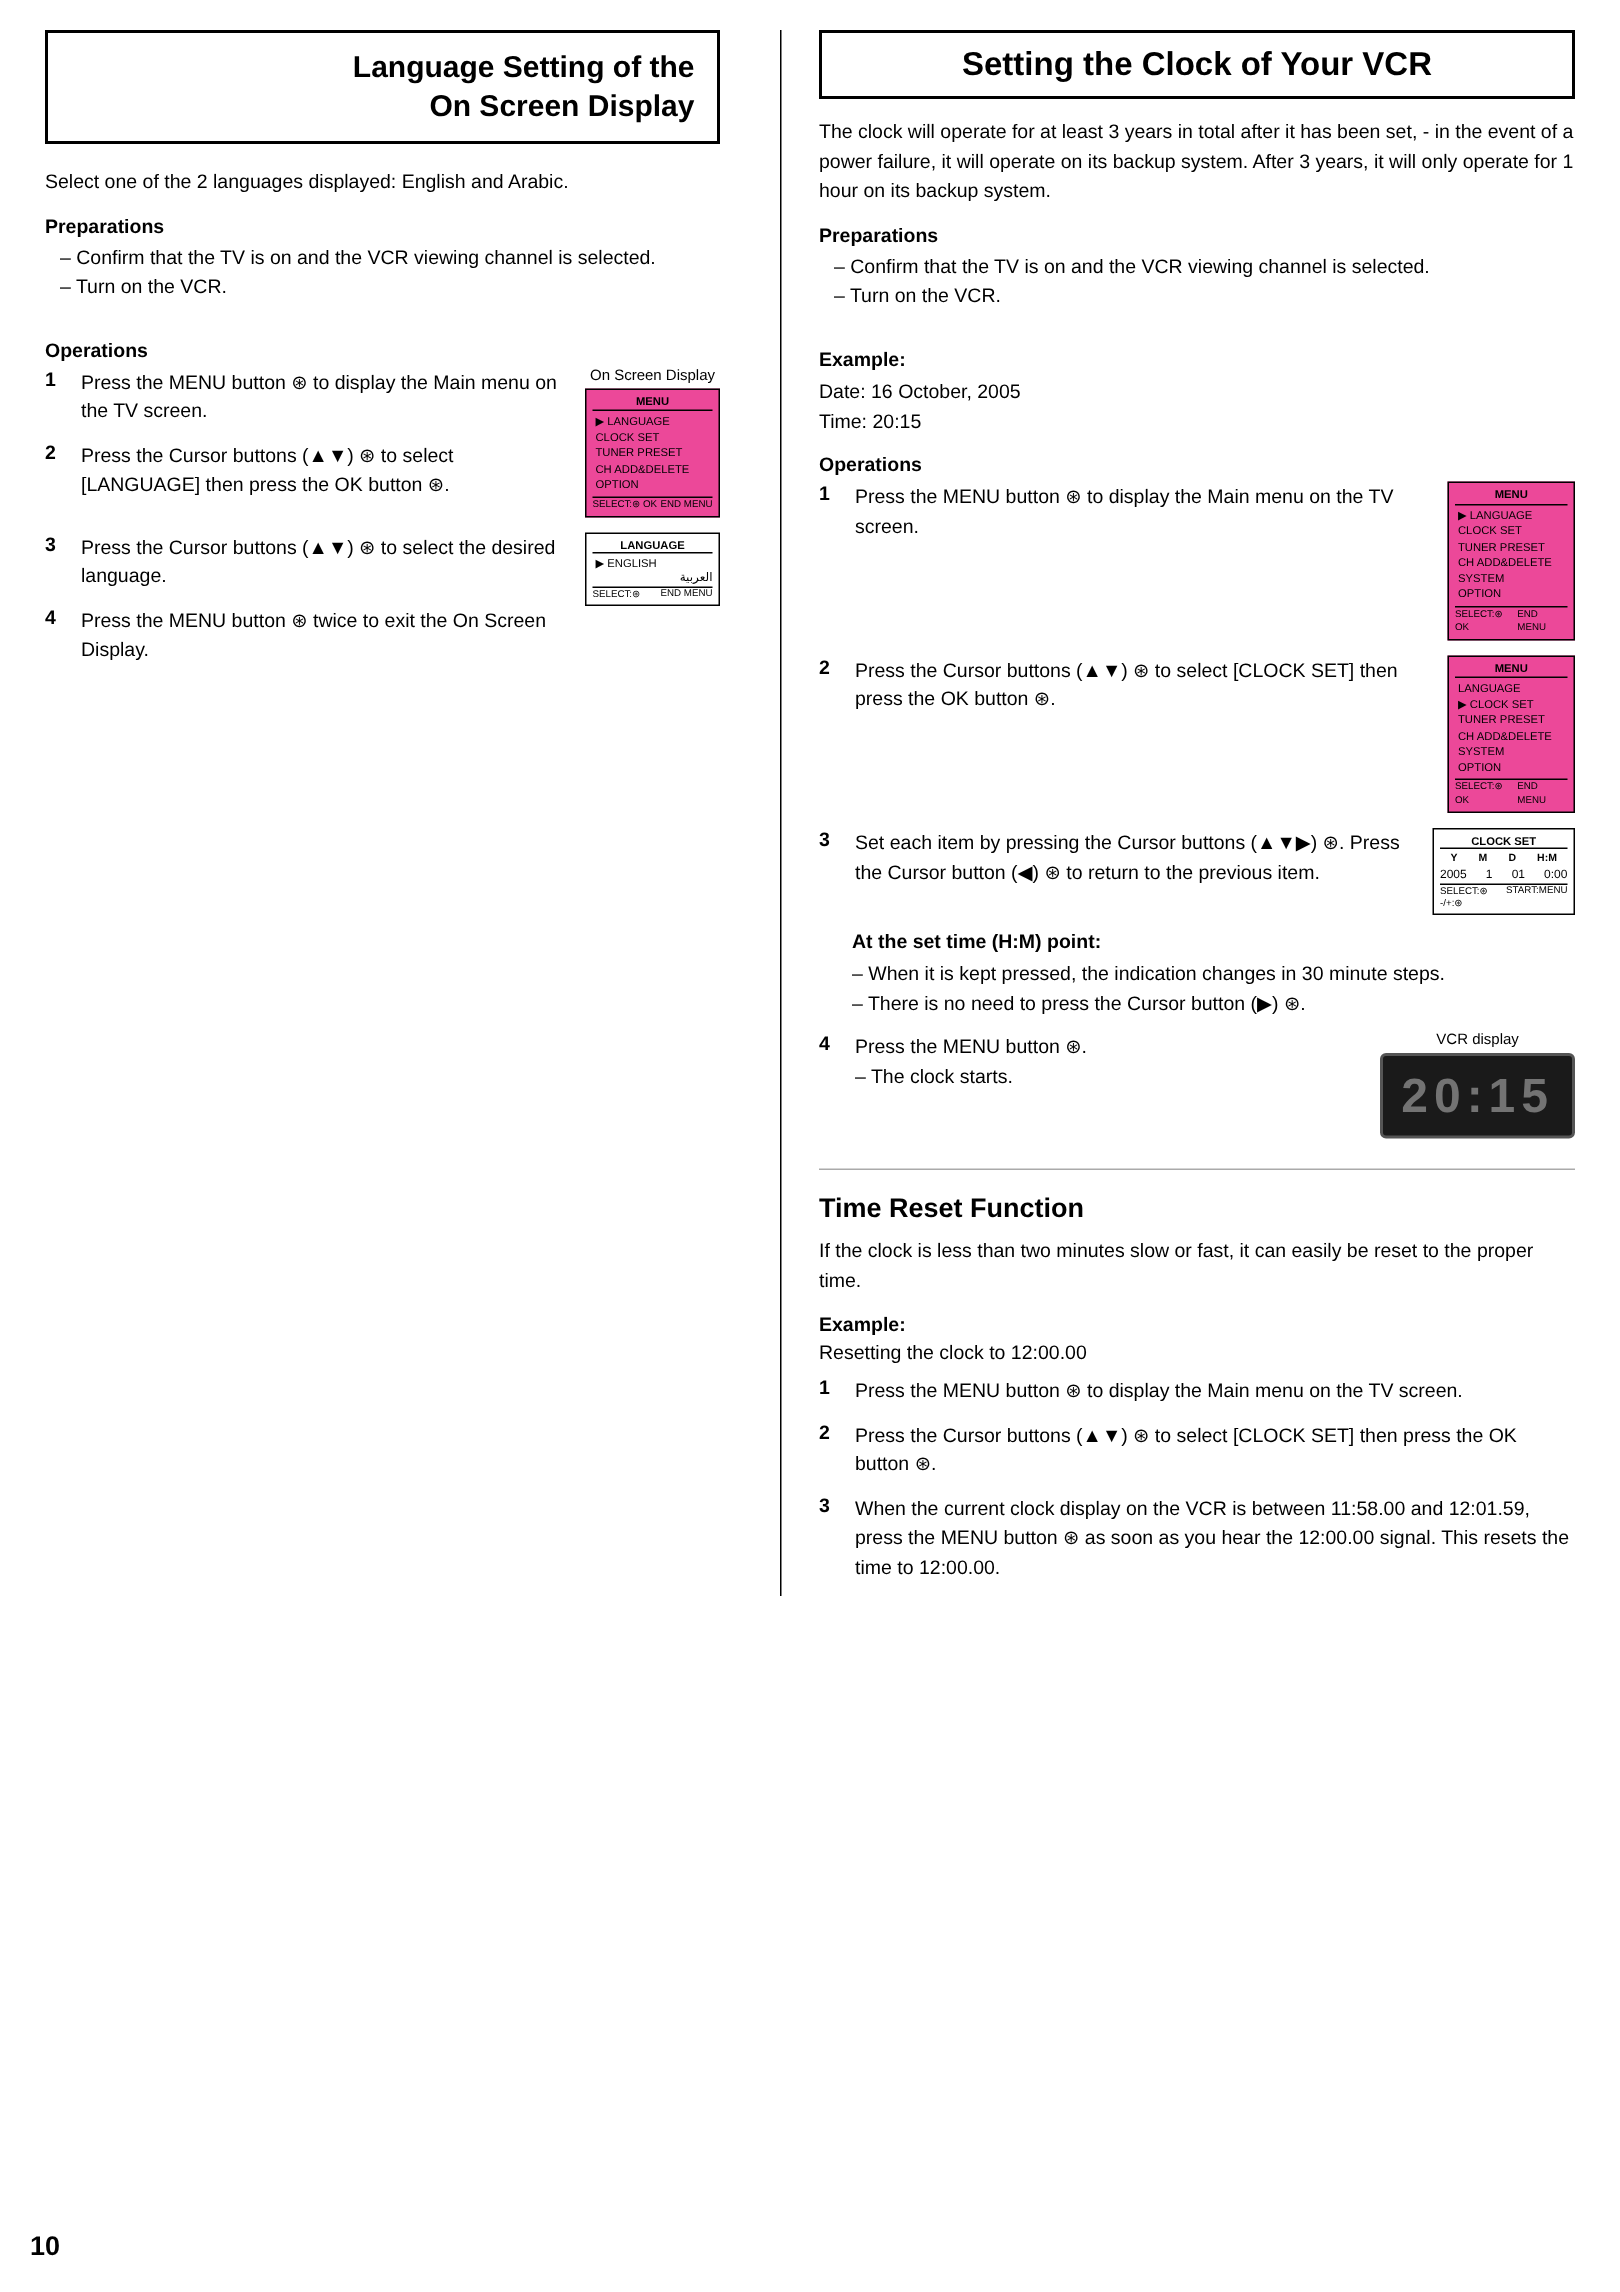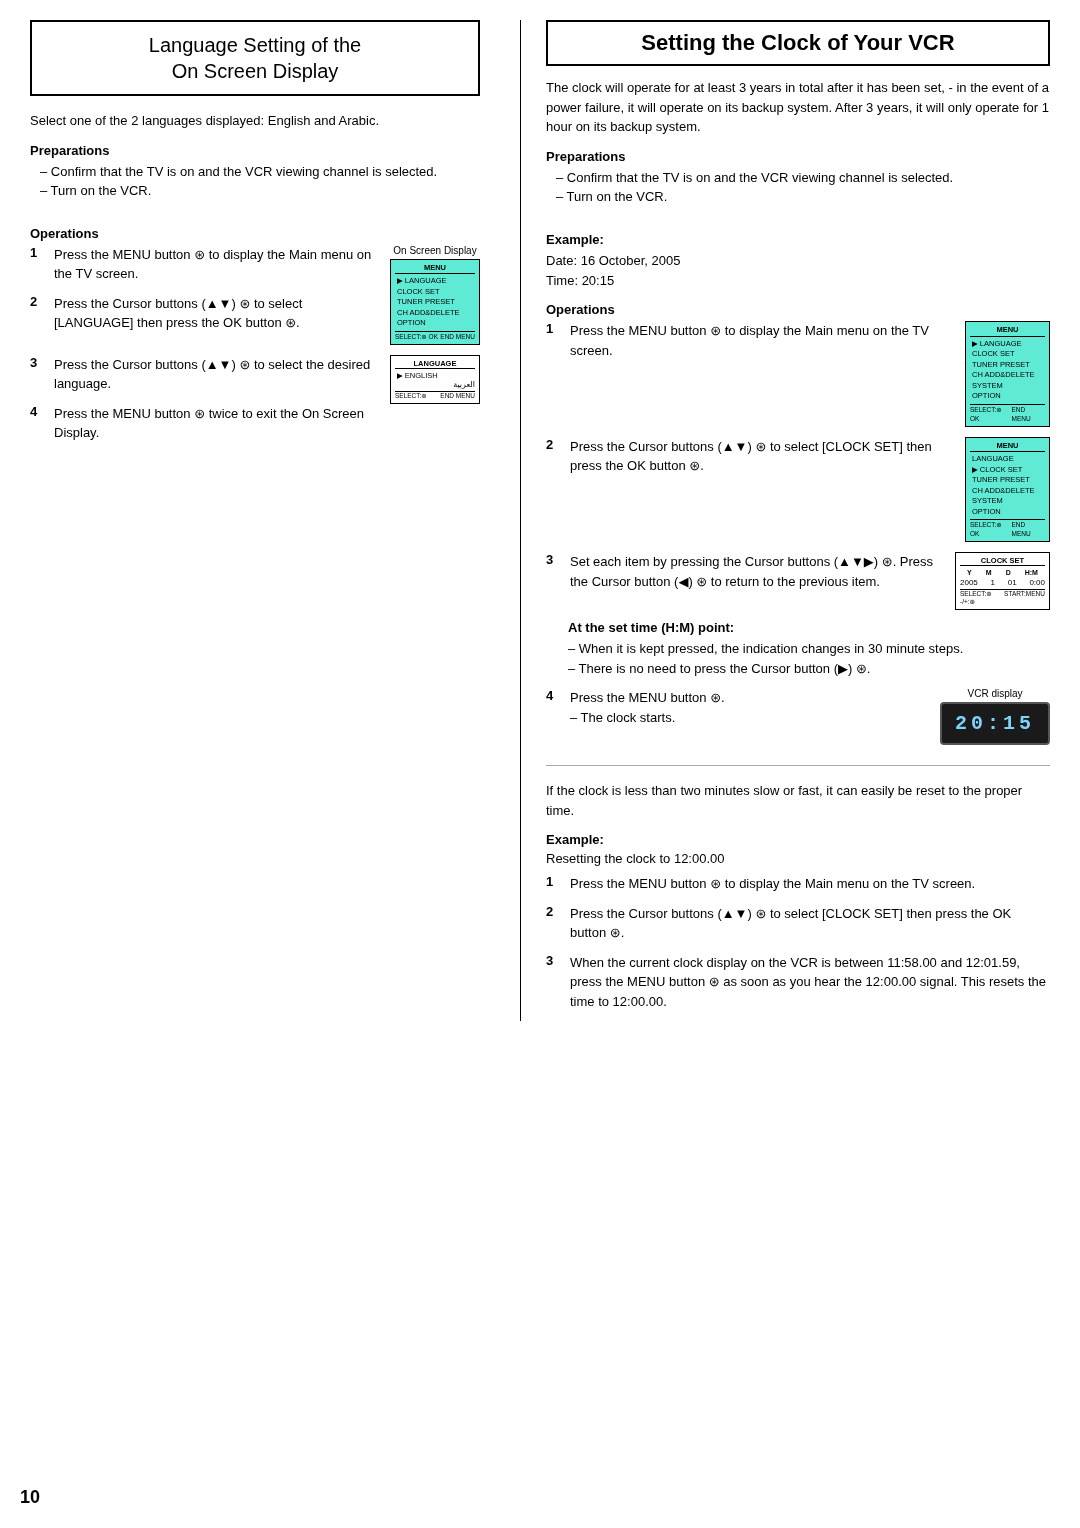--- a/index.html
+++ b/index.html
@@ -22,22 +22,23 @@
       padding-left: 25px;
     }
     .section-title-box {
       border: 2px solid #000;
       text-align: center;
       padding: 10px 15px;
       margin-bottom: 15px;
     }
     .section-title-box h1 {
       font-size: 20px;
-      font-weight: normal;
+      font-weight: bold;
       line-height: 1.3;
+      text-align: right;
     }
     .section-title-right {
       border: 2px solid #000;
       text-align: center;
       padding: 8px 15px;
       margin-bottom: 12px;
       background: #fff;
     }
     .section-title-right h2 {
       font-size: 22px;
@@ -86,21 +87,21 @@
       align-items: center;
       gap: 3px;
     }
     .screen-label {
       font-size: 10px;
       text-align: center;
     }
     
     .osd-screen {
       border: 1.5px solid #000;
-      background: #5eead4;
+      background: #ec4899;
       width: 90px;
       padding: 3px 4px;
       font-size: 7.5px;
       line-height: 1.4;
     }
     .osd-screen .osd-title {
       text-align: center;
       font-weight: bold;
       font-size: 7.5px;
       border-bottom: 1px solid #000;
@@ -167,23 +168,23 @@
       font-weight: bold;
       border-bottom: 1px solid #000;
       margin-bottom: 3px;
       font-size: 7.5px;
     }
     .vcr-screen {
       background: #1a1a1a;
       border: 2px solid #555;
       border-radius: 4px;
       padding: 8px 12px;
-      color: #7dd3fc;
-      font-size: 20px;
-      font-family: Liberation Mono, monospace;
+      color: #737373;
+      font-size: 32px;
+      font-family: Liberation Sans, sans-serif;
       font-weight: bold;
       letter-spacing: 4px;
       min-width: 110px;
       text-align: center;
     }
     .bottom-section {
       margin-top: 20px;
     }
     .time-reset-title {
       font-size: 18px;
@@ -398,20 +399,21 @@
         <div class="op-screen-container">
           <span class="screen-label">VCR display</span>
           <div class="vcr-screen">20:15</div>
         </div>
       </div>
 
     </div>
 
     <div class="bottom-section">
       <hr class="divider">
+      <div class="time-reset-title">Time Reset Function</div>
       <p class="intro-text">If the clock is less than two minutes slow or fast, it can easily be reset to the proper time.</p>
 
       <div style="margin-bottom:8px;">
         <div class="sub-heading">Example:</div>
         <p style="font-size:13px;">Resetting the clock to 12:00.00</p>
       </div>
 
       <div>
         <div class="op-row">
           <span class="op-number">1</span>

